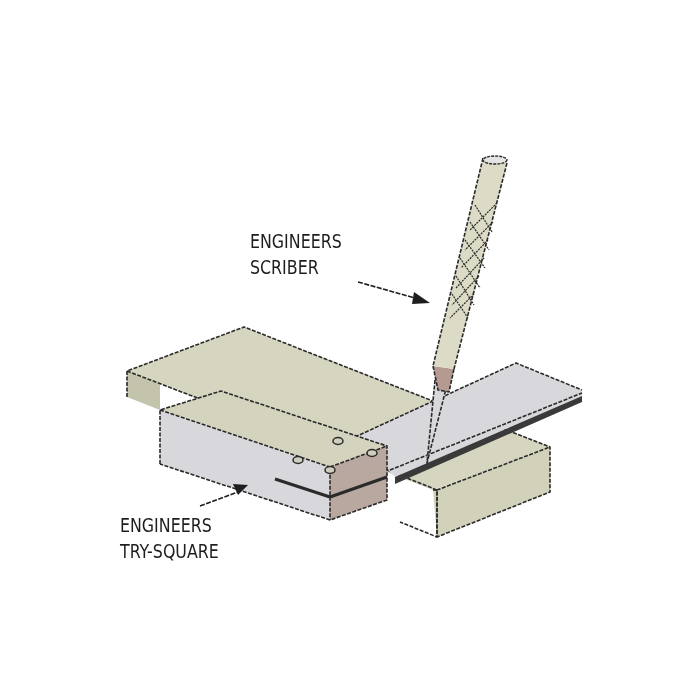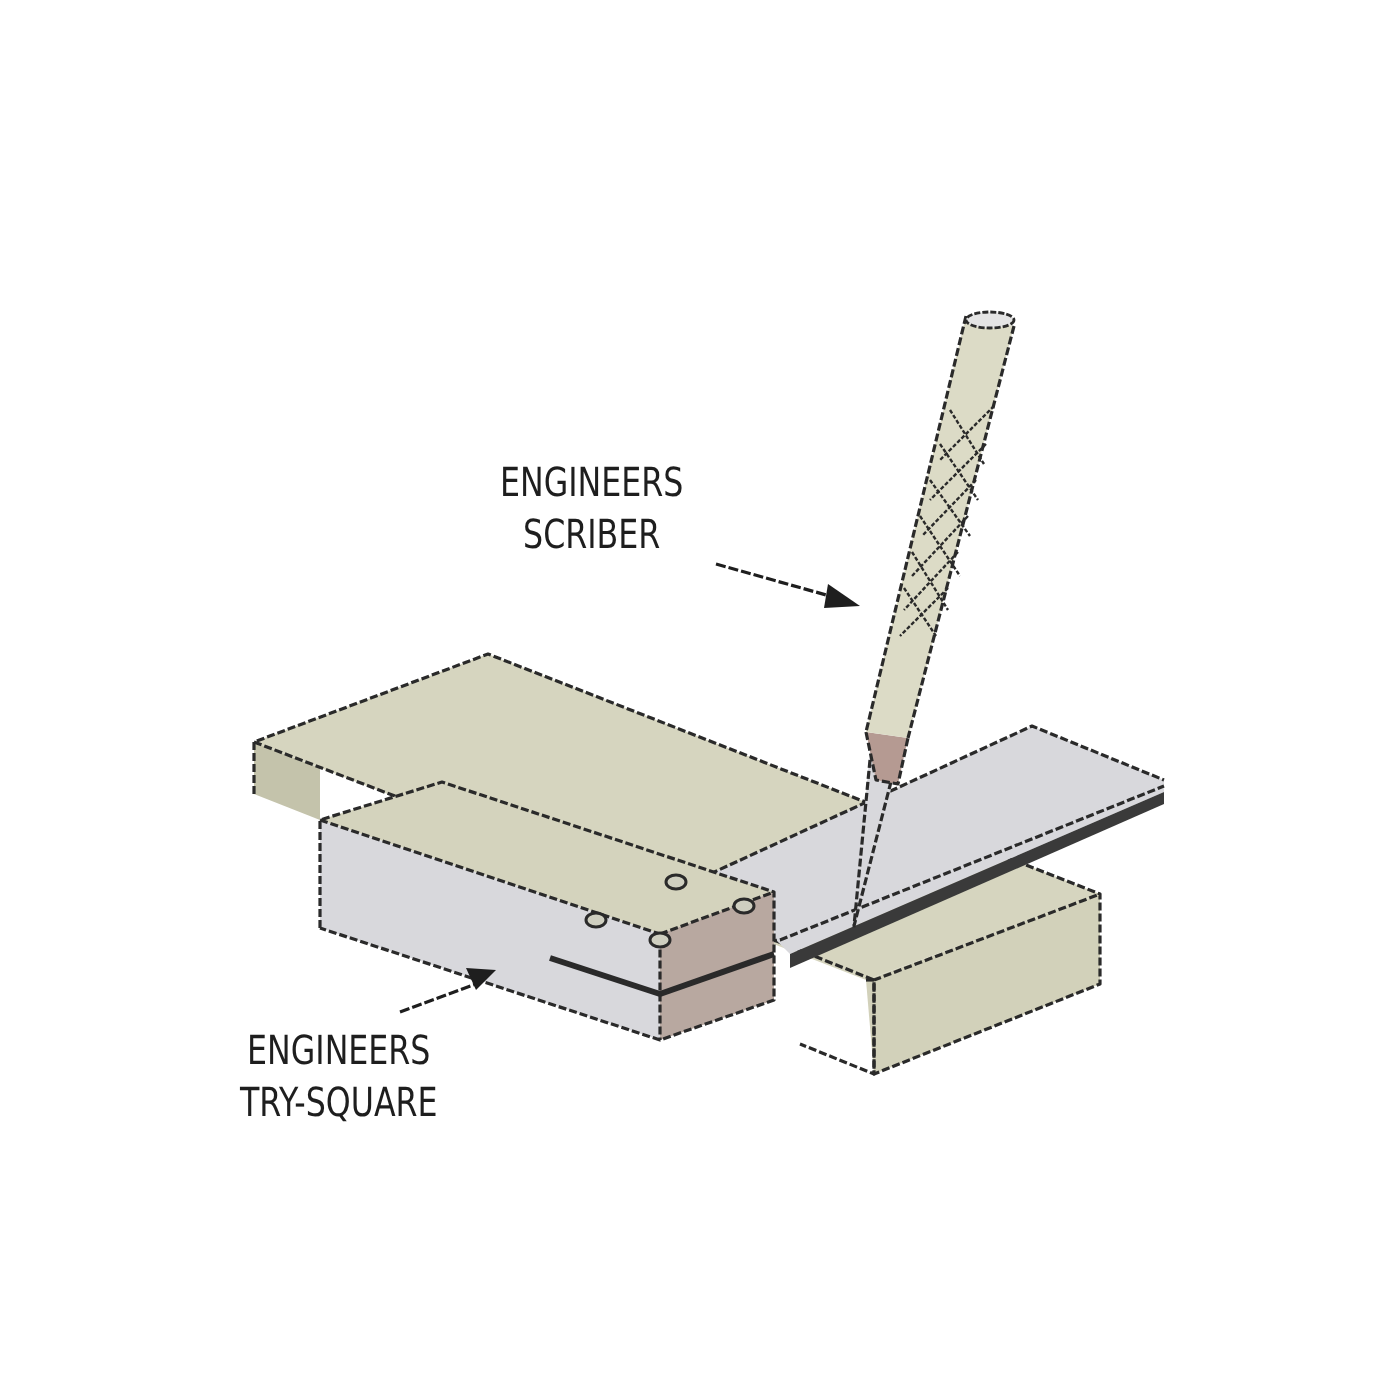--- a/index.html
+++ b/index.html
@@ -1,17 +1,17 @@
 <!DOCTYPE html>
 <html><head>
   <meta charset="utf-8">
   <style>
     html, body { margin: 0; padding: 0; background: #ffffff; }
     body { width: 700px; height: 700px; position: relative; overflow: hidden; }
-    #canvas { position: absolute; left: 0; top: 0; width: 620px; height: 700px; text-align: center; }
+    #canvas { position: absolute; left: 0; top: 0; width: 620px; height: 700px; }
     .label {
       position: absolute;
       font-family: "DejaVu Sans", sans-serif;
       font-size: 20px;
       line-height: 26px;
       color: #1e1e1e;
       letter-spacing: 0px;
       white-space: nowrap;
       font-stretch: condensed;
       transform: scaleX(0.88);

